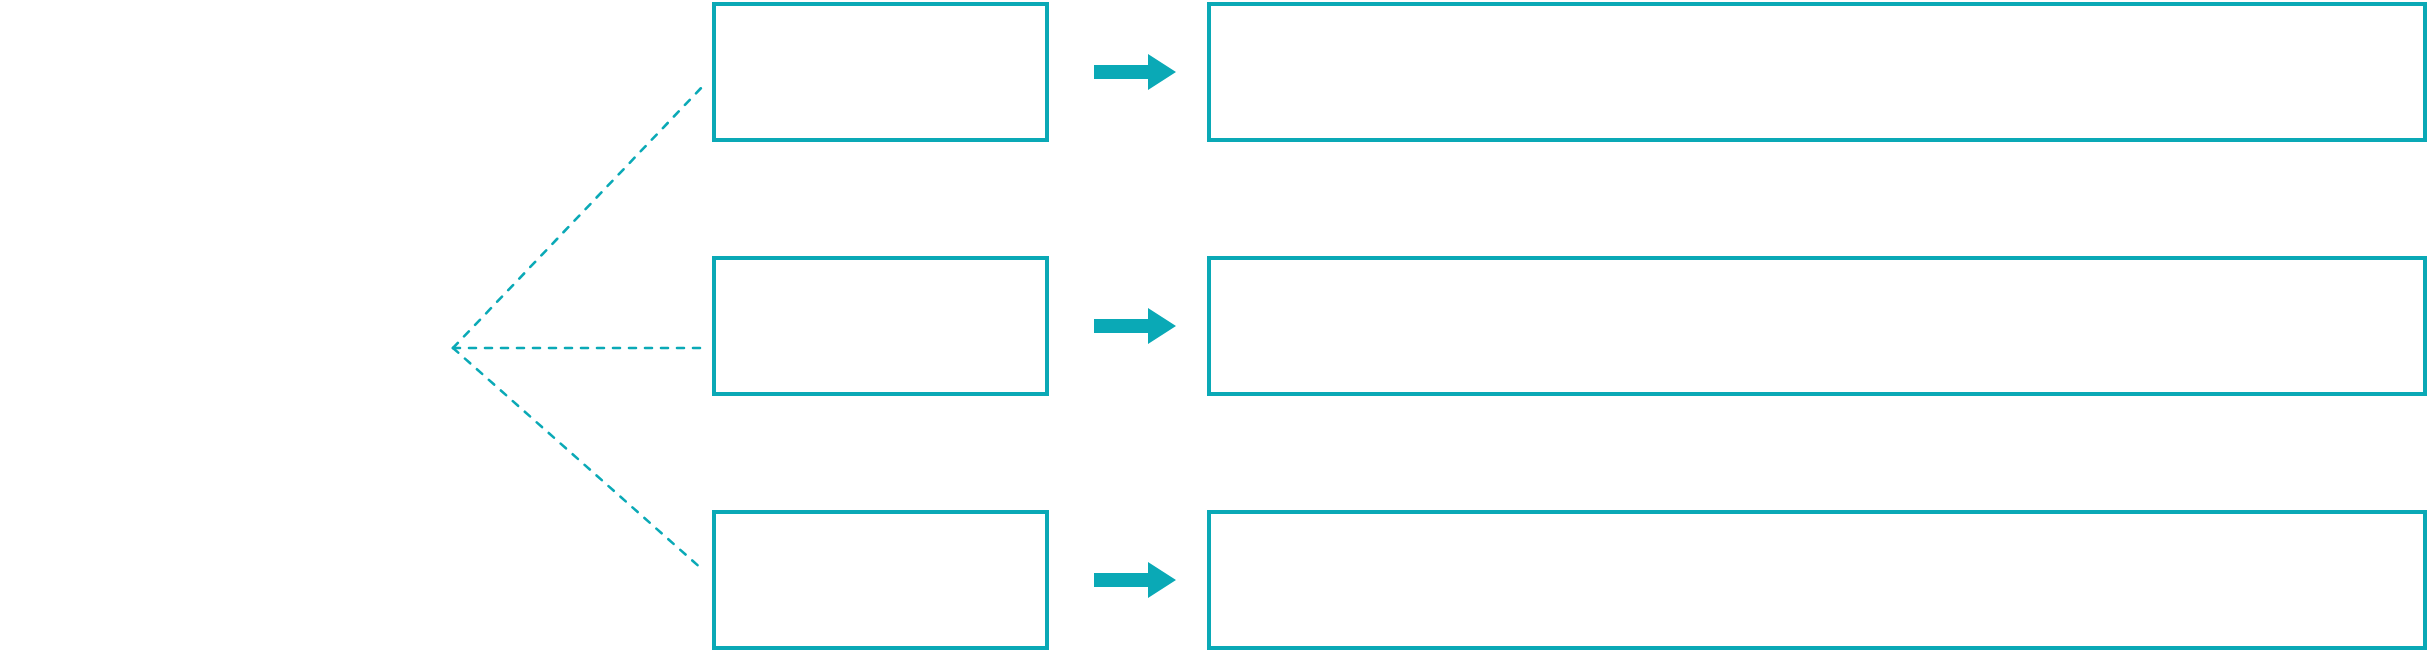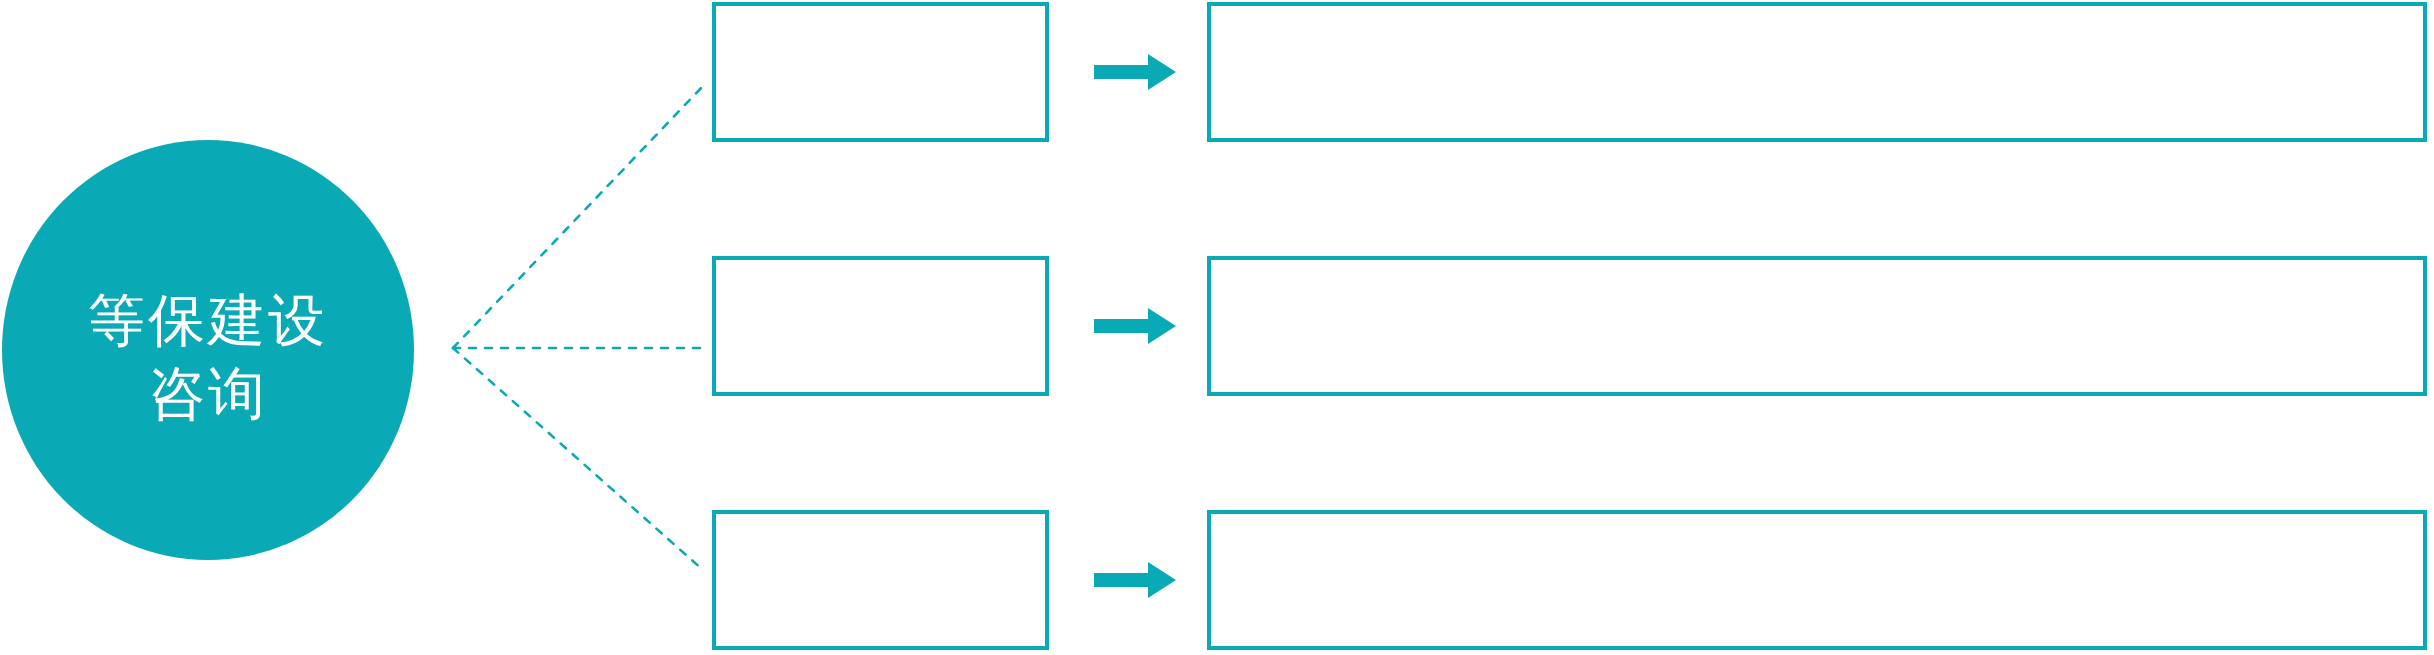--- a/index.html
+++ b/index.html
@@ -76,24 +76,20 @@
   .box-label {
     display: block;
     width: 100%; height: 100%;
   }
 </style>
 </head>
 <body>
 
 <div class="canvas">
 
-  <div class="hub-circle">
-    <span class="hub-line">等保建设</span>
-    <span class="hub-line">咨询</span>
-  </div>
 
   <svg class="connectors" viewBox="0 0 2434 655" xmlns="http://www.w3.org/2000/svg">
     <line x1="453" y1="348" x2="703" y2="86" stroke="#0aa9b6" stroke-width="2.6" stroke-dasharray="7 9" stroke-linecap="round"></line>
     <line x1="453" y1="348" x2="700" y2="348" stroke="#0aa9b6" stroke-width="2.6" stroke-dasharray="7 9" stroke-linecap="round"></line>
     <line x1="453" y1="348" x2="703" y2="570" stroke="#0aa9b6" stroke-width="2.6" stroke-dasharray="7 9" stroke-linecap="round"></line>
   </svg>
 
   <div class="step-box row-top-1">
     <span class="box-label"></span>
   </div>

